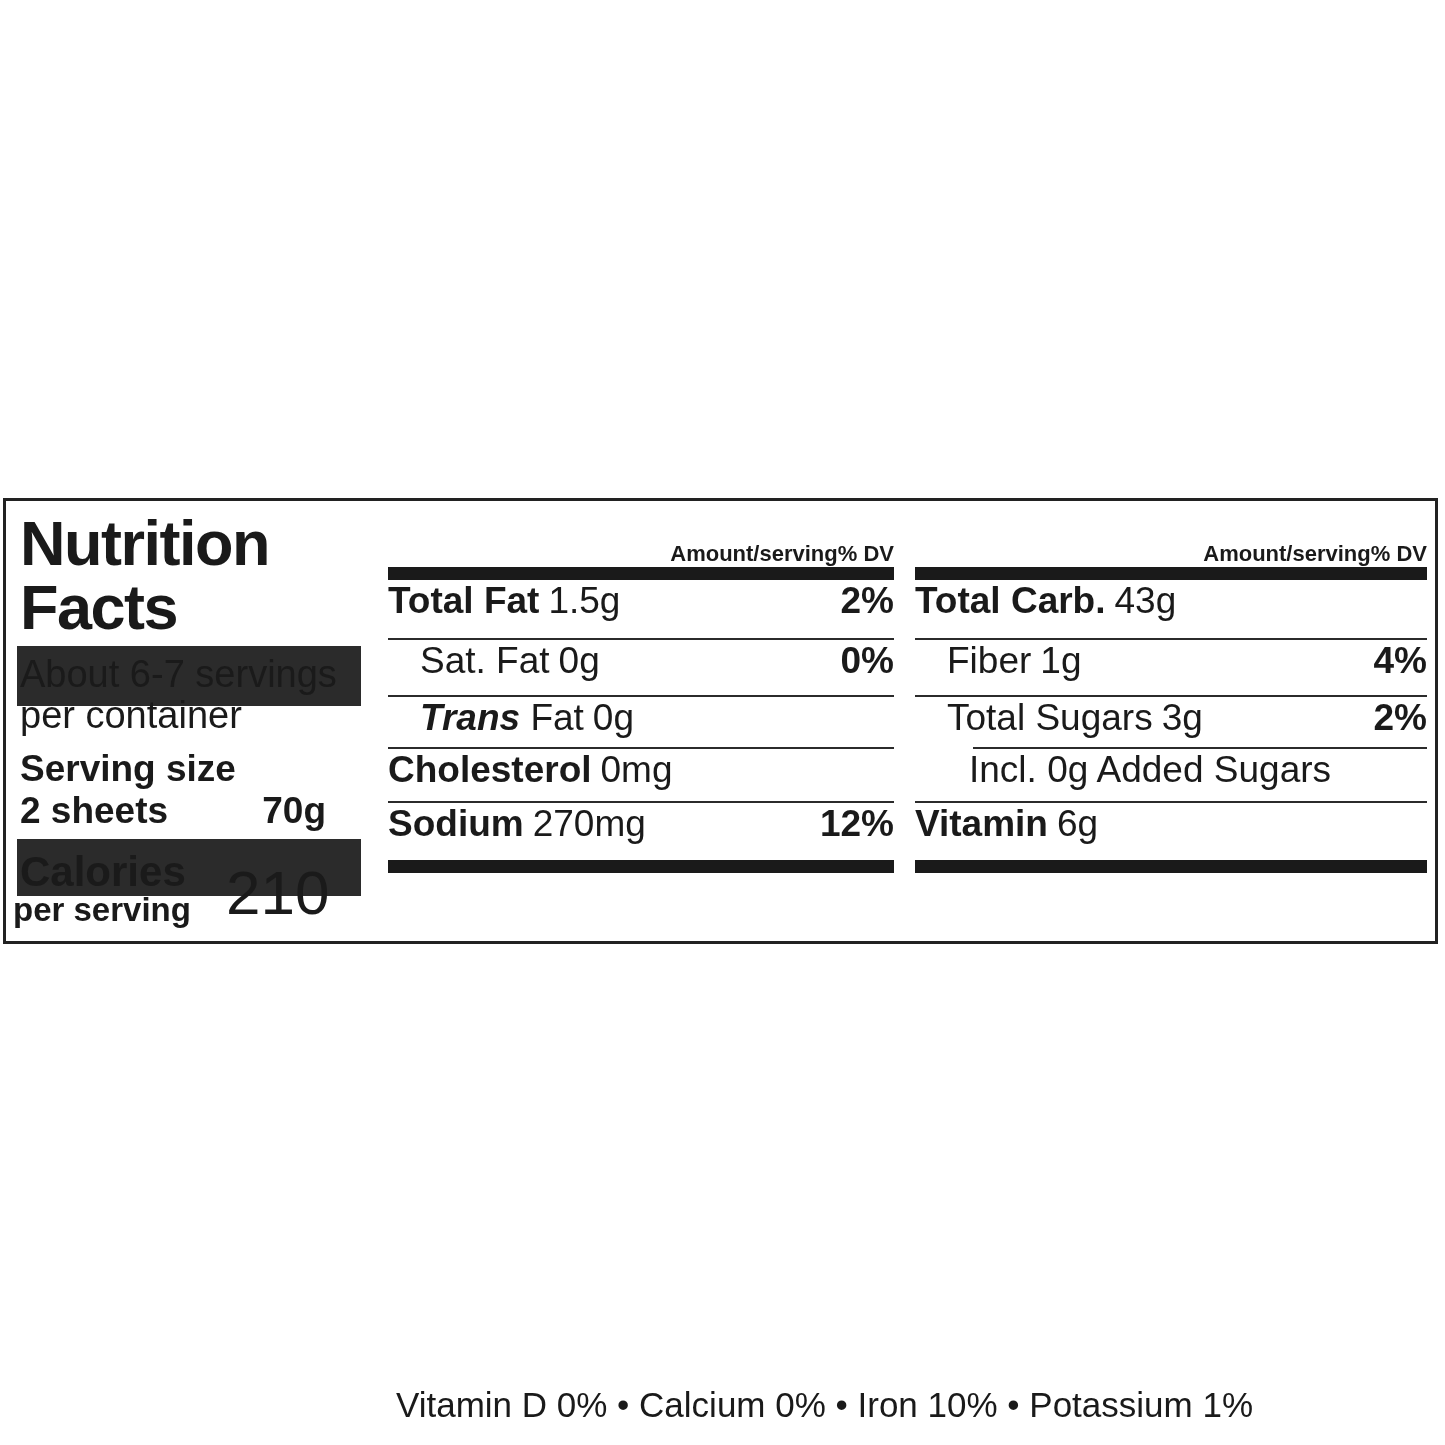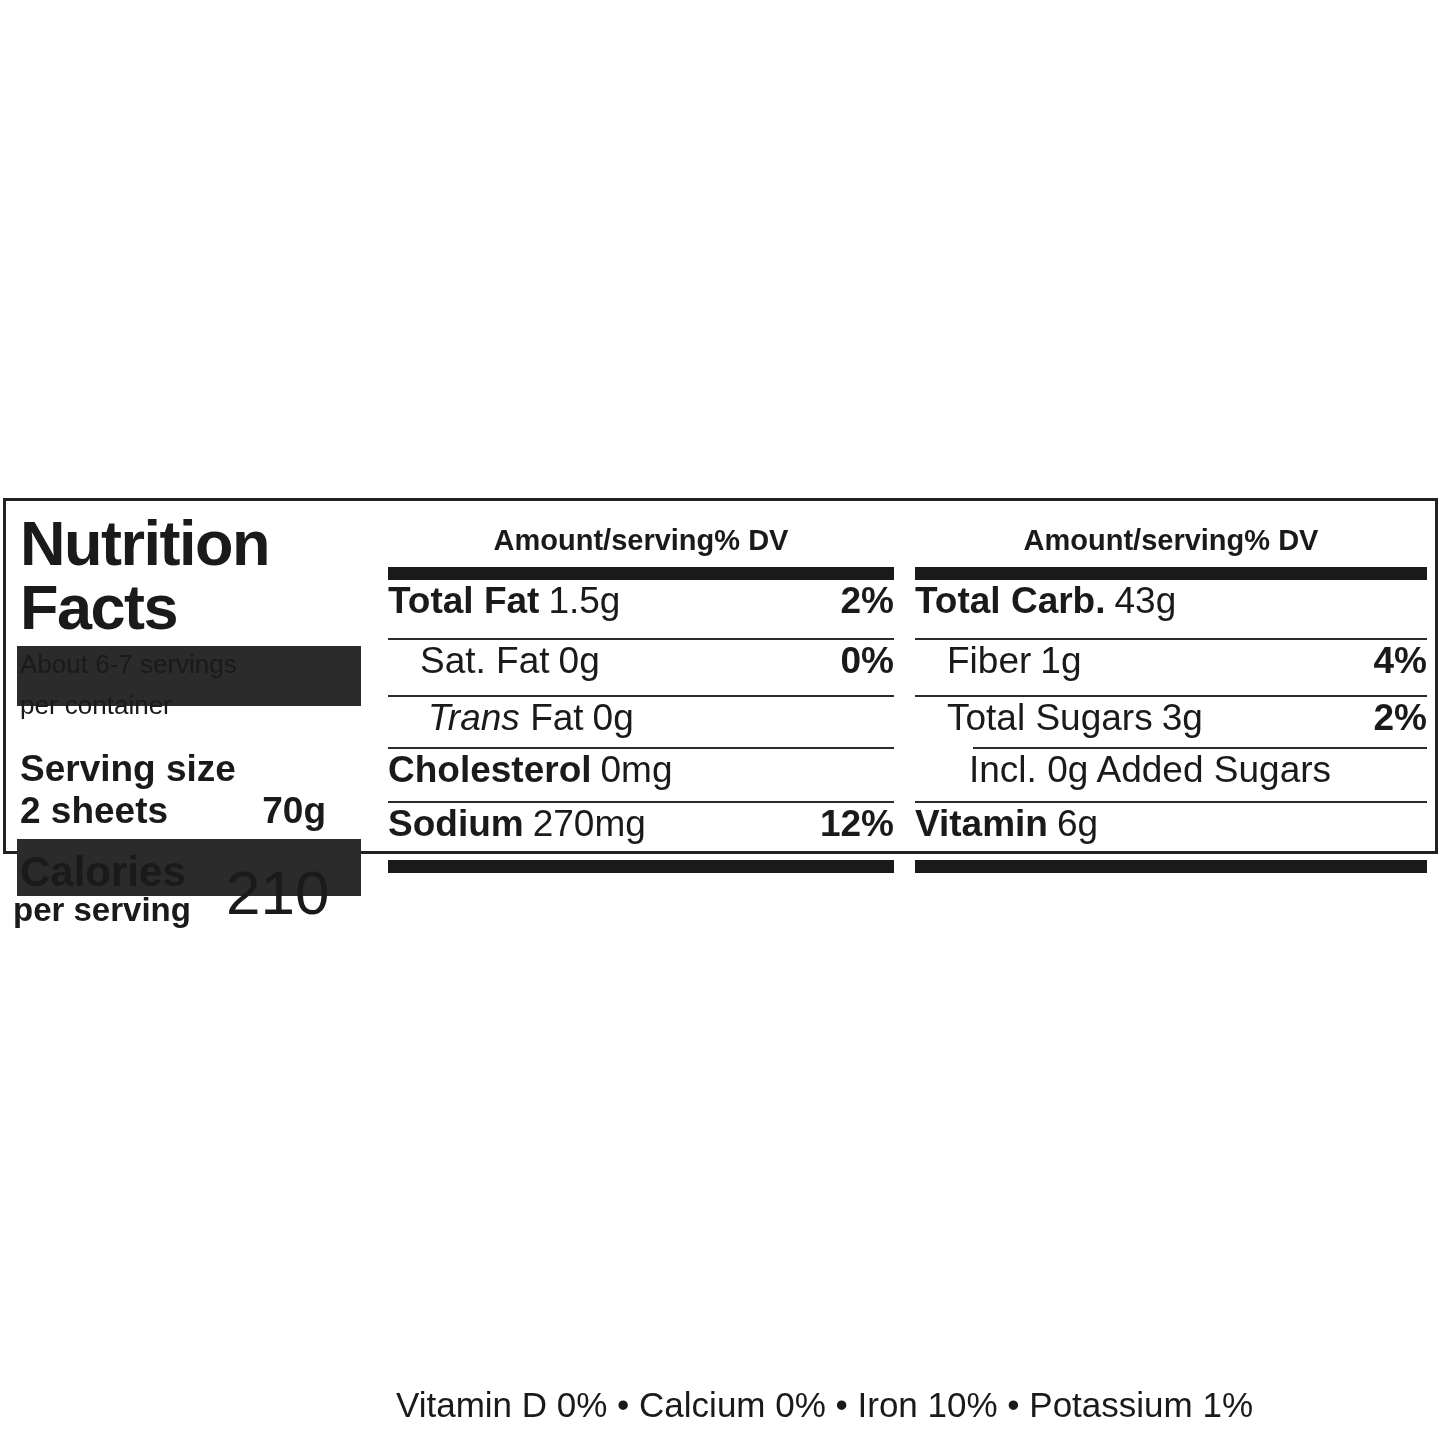--- a/index.html
+++ b/index.html
@@ -1,46 +1,46 @@
 <!DOCTYPE html>
 <html><head>
 <meta charset="utf-8">
 <style>
   html,body{margin:0;padding:0;background:#fff;}
   .page{position:relative;width:1445px;height:1445px;background:#ffffff;overflow:hidden;
         font-family:"Liberation Sans","DejaVu Sans",sans-serif;color:#1a1a1a;}
-  .label{position:absolute;left:3px;top:498px;width:1435px;height:356px;
+  .label{position:absolute;left:3px;top:498px;width:1435px;height:446px;
          border:3px solid #222;box-sizing:border-box;background:#fff;}
   
   .nf-title{position:absolute;left:14px;top:10px;font-size:63px;line-height:64px;
             font-weight:bold;letter-spacing:-1.5px;}
   .rule-left{position:absolute;left:11px;width:344px;height:2px;background:#2b2b2b;}
   .rule-left.r1{top:145px;} .rule-left.r2{top:338px;}
-  .servings{position:absolute;left:14px;top:143px;font-size:26px;line-height:41px;}
+  .servings{position:absolute;left:14px;top:153px;font-size:38px;line-height:41px;}
   .ss-label{position:absolute;left:14px;top:248px;font-size:37px;font-weight:bold;line-height:40px;}
   .ss-row{position:absolute;left:14px;top:290px;width:306px;display:flex;
           justify-content:space-between;font-size:37px;font-weight:bold;line-height:40px;}
   .cal-label{position:absolute;left:14px;top:350px;font-size:42px;font-weight:bold;line-height:42px;}
   .cal-sub{position:absolute;left:7px;top:392px;font-size:33px;font-weight:bold;line-height:34px;}
   .cal-value{position:absolute;left:220px;top:355px;font-size:62px;font-weight:normal;line-height:74px;}
   
   .col{position:absolute;top:0;}
   .col.mid{left:382px;width:506px;}
   .col.right{left:909px;width:512px;}
-  .col-header{height:66px;box-sizing:border-box;display:flex;justify-content:center;
-              align-items:flex-end;padding-bottom:10px;font-size:29px;font-weight:bold;}
+  .col-header{height:66px;box-sizing:border-box;display:flex;justify-content:flex-end;
+              align-items:flex-end;padding-bottom:0;font-size:22px;font-weight:bold;}
   .thickbar{height:13px;background:#1a1a1a;}
   .nrow{display:flex;justify-content:space-between;align-items:flex-start;box-sizing:border-box;
         font-size:37px;border-bottom:2px solid #2b2b2b;position:relative;}
   .nrow .nm{font-weight:bold;}
   .nrow.sub .nm{font-weight:normal;padding-left:32px;}
   .nrow.sub2 .nm{font-weight:normal;padding-left:54px;}
   .nrow .val{font-weight:normal;margin-left:9px;}
   .nrow .dv{font-weight:bold;}
-  .nrow .nm em{font-style:italic;font-weight:normal;margin-left:8px;}
+  .nrow .nm em{font-style:italic;font-weight:bold;}
   .r1{height:60px;} .r2{height:57px;} .r3{height:52px;} .r4{height:54px;} .r5{height:57px;border-bottom:none;}
   .nrow.indent-rule{border-bottom:none;}
   .nrow.indent-rule::after{content:"";position:absolute;left:58px;right:0;bottom:0;height:2px;background:#2b2b2b;}
   .left-group{display:flex;align-items:baseline;}
   .footer{position:absolute;left:382px;top:873px;width:1044px;height:62px;
           display:flex;align-items:center;font-size:35px;margin-left:8px;}
 </style>
 </head>
 <body>
 

